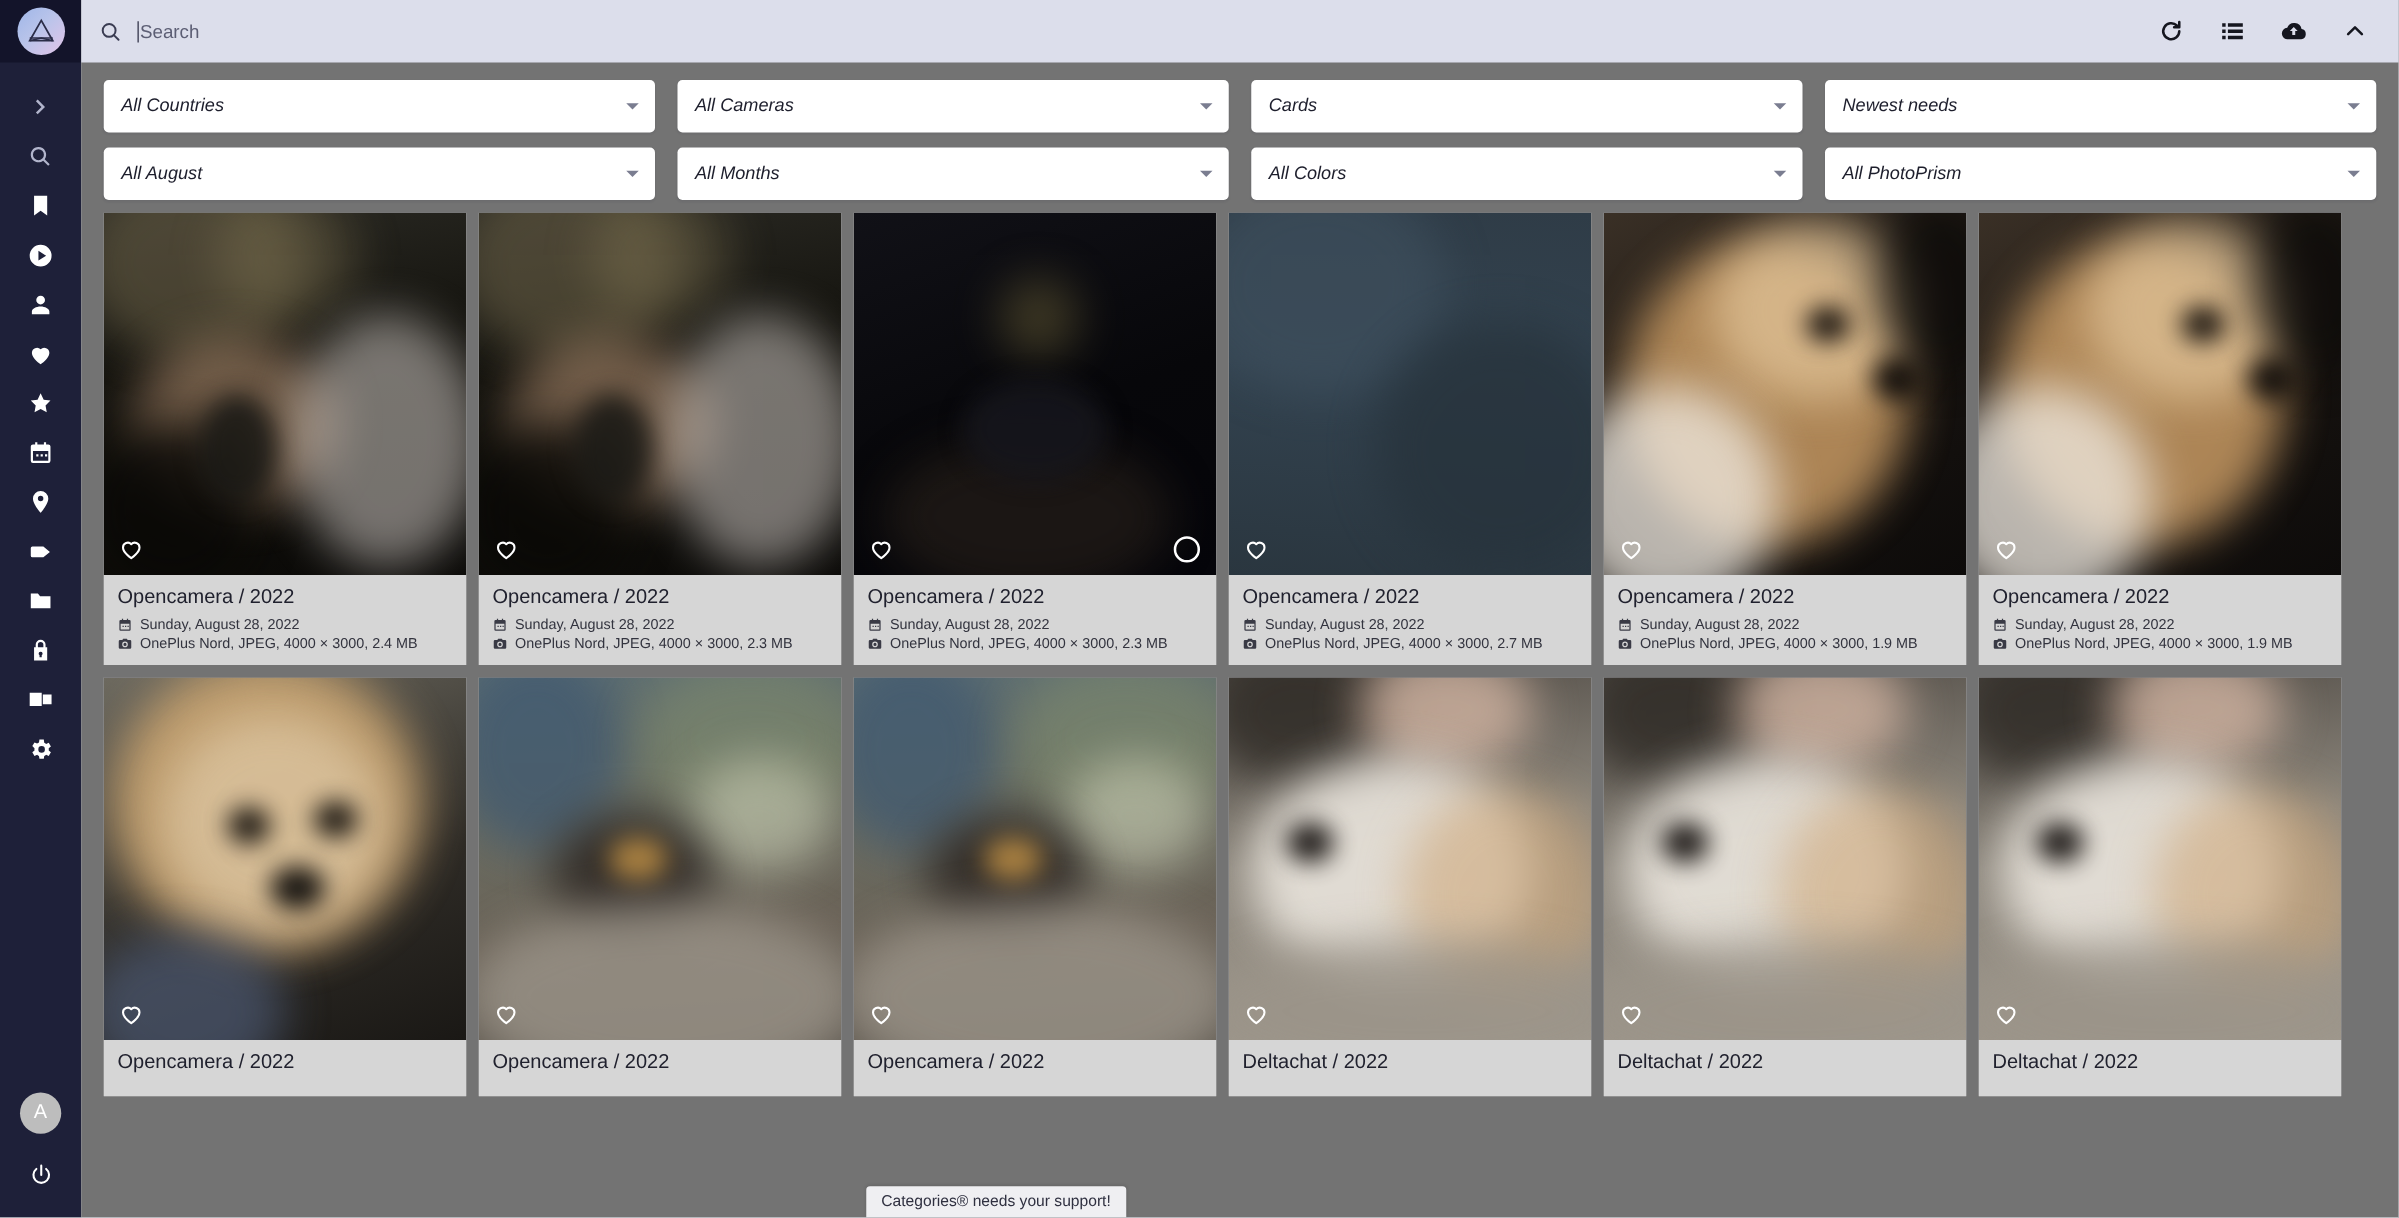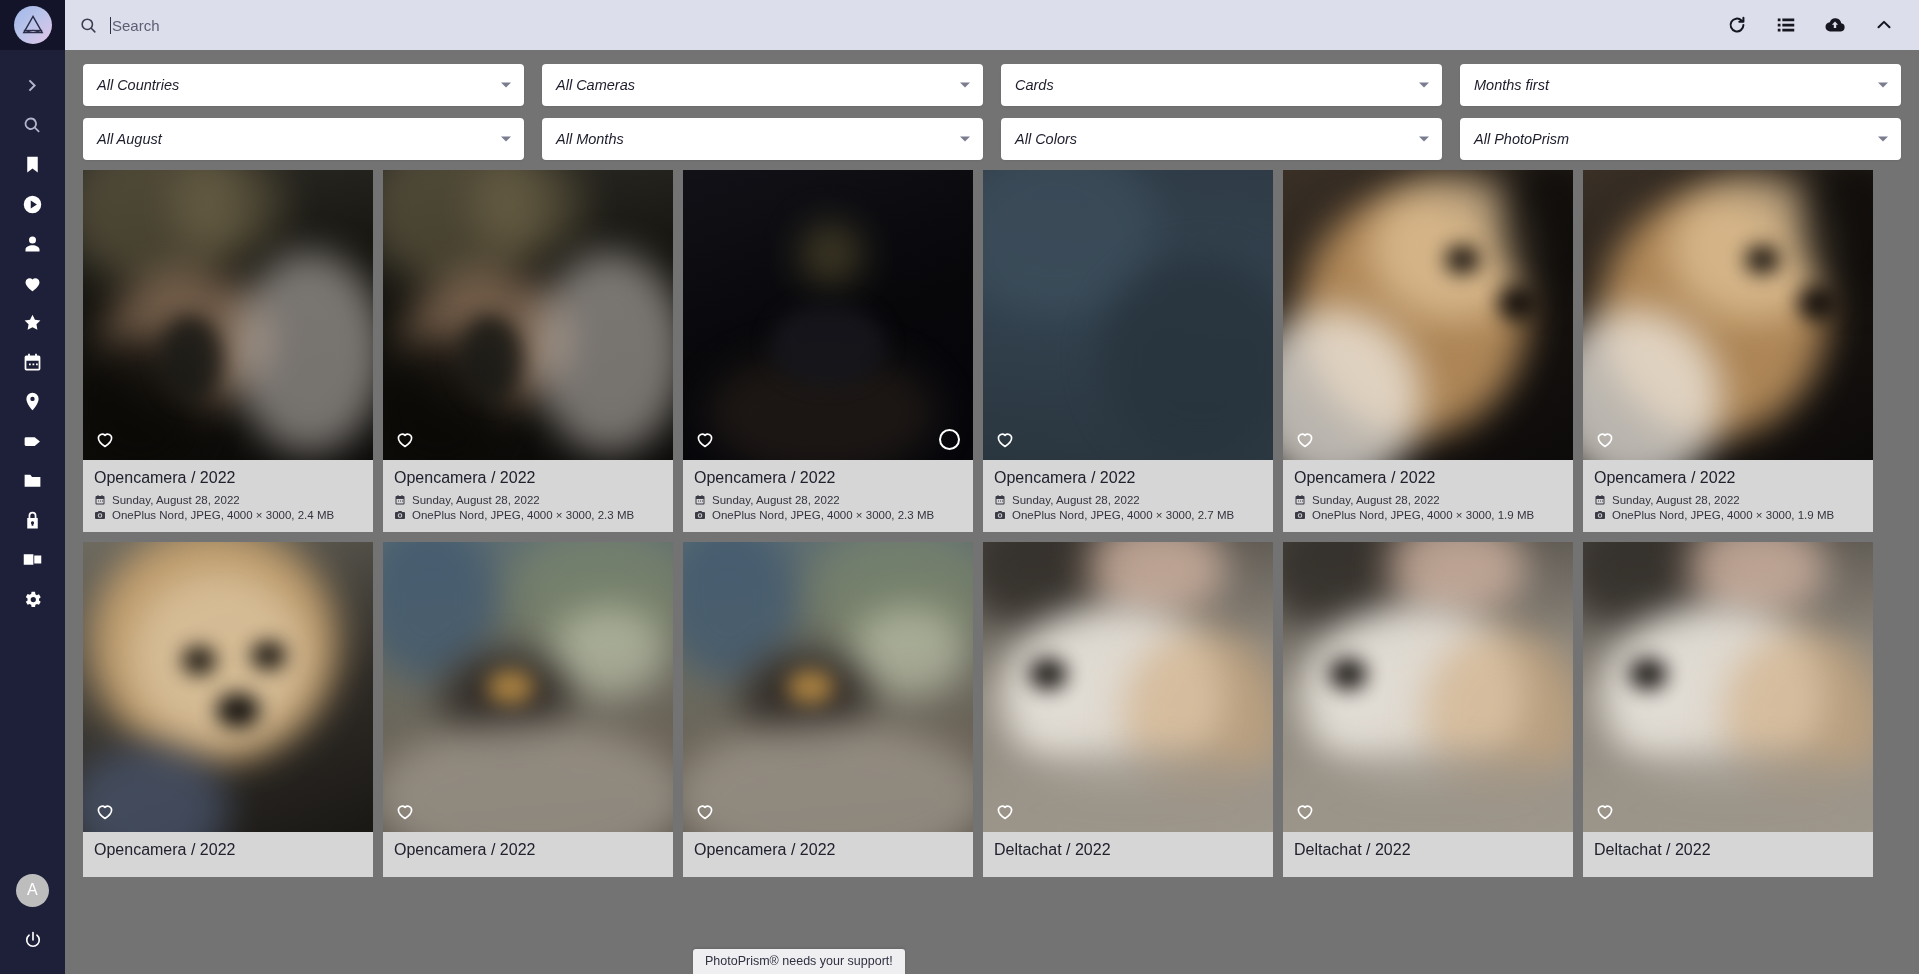--- a/index.html
+++ b/index.html
@@ -331,21 +331,21 @@
     </div>
     <div class="select">
       <span class="select-label">All Cameras</span>
       <span class="select-caret"></span>
     </div>
     <div class="select">
       <span class="select-label">Cards</span>
       <span class="select-caret"></span>
     </div>
     <div class="select">
-      <span class="select-label">Months first</span>
+      <span class="select-label">Newest needs</span>
       <span class="select-caret"></span>
     </div>
     <div class="select">
       <span class="select-label">All August</span>
       <span class="select-caret"></span>
     </div>
     <div class="select">
       <span class="select-label">All Months</span>
       <span class="select-caret"></span>
     </div>
@@ -726,14 +726,14 @@
           </span>
 
     </div>
     <div class="meta">
       <div class="meta-title">Deltachat / 2022</div>
 
     </div>
       </div>
     </section>
 
-  <div class="banner">PhotoPrism® needs your support!</div>
+  <div class="banner">Categories® needs your support!</div>
 </div>
 
 </body></html>

